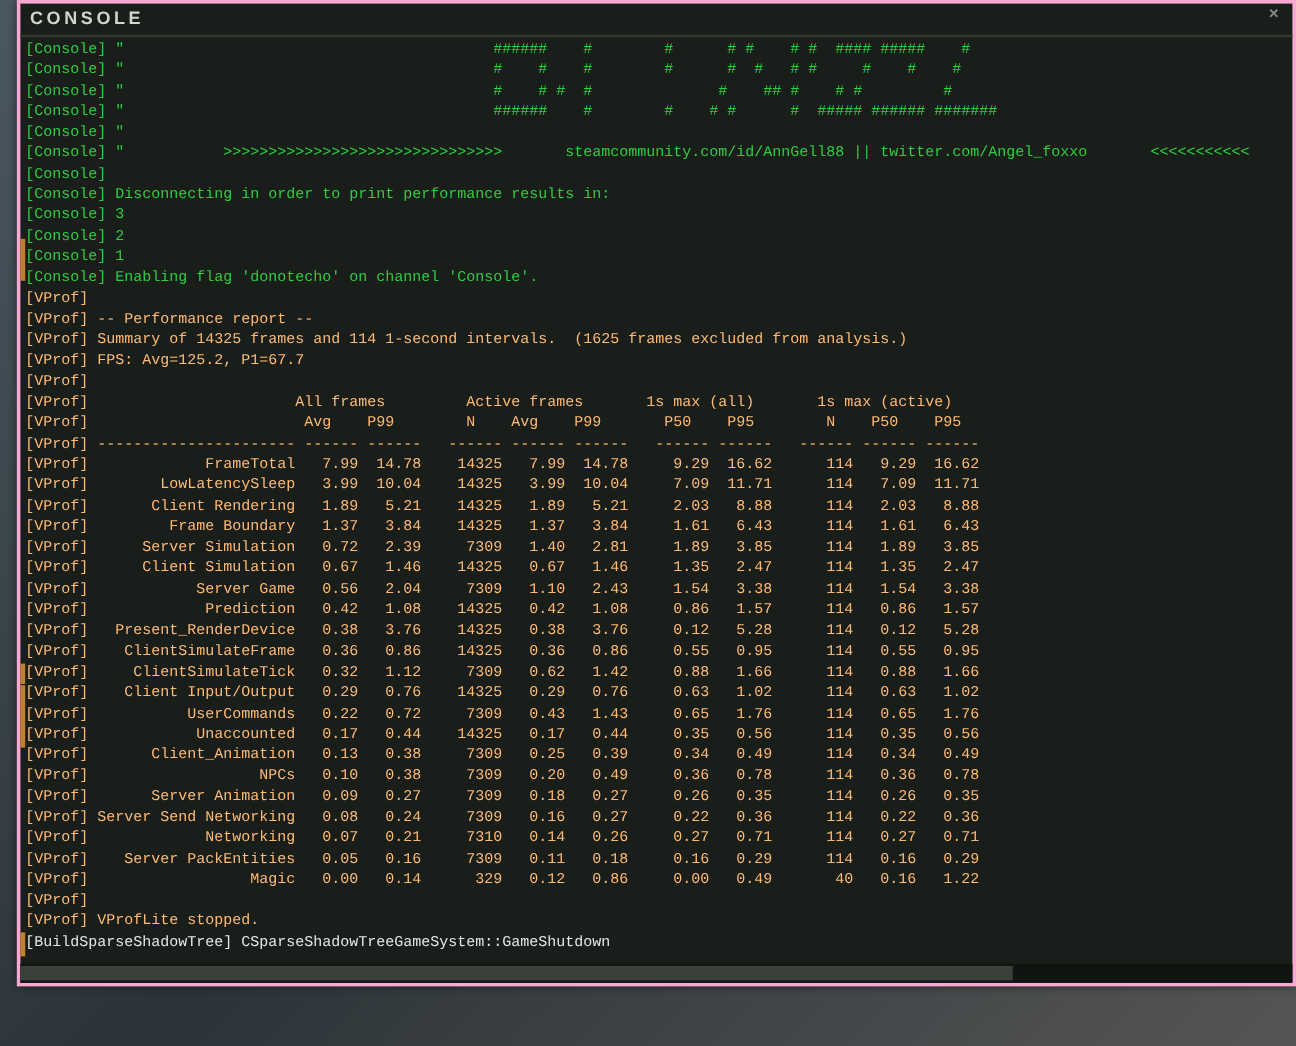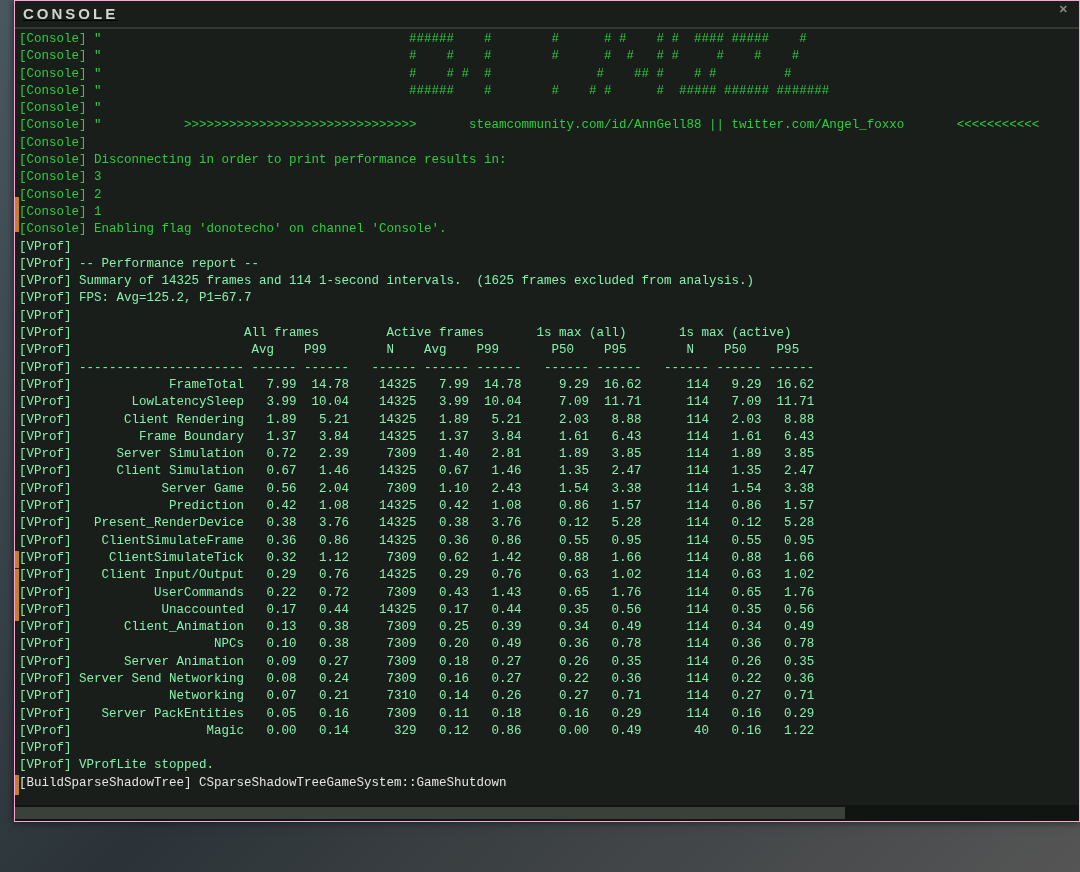--- a/index.html
+++ b/index.html
@@ -1,23 +1,23 @@
 <!DOCTYPE html>
 <html><head>
 <meta charset="utf-8">
 <style>
   html,body{margin:0;padding:0;width:1080px;height:872px;background:#333;font-family:'Consolas','Courier New',monospace;font-size:13px;overflow:hidden;}
   .bg{position:absolute;inset:0;background:linear-gradient(135deg,#4a5860 0%,#2b3338 50%,#555 100%);}
-  .panel{position:absolute;left:14px;top:0;right:0;bottom:50px;background:#1a1e1a;border:1px solid #f9a8d4;box-shadow:0 0 8px rgba(0,0,0,.6);text-decoration:underline;}
+  .panel{position:absolute;left:14px;top:0;right:0;bottom:50px;background:#1a1e1a;border:3px solid #f9a8d4;box-shadow:0 0 8px rgba(0,0,0,.6);}
   .titlebar{height:20px;padding:4px 8px 0 8px;color:#cfd6cc;font-family:'Arial Narrow',sans-serif;font-size:15px;letter-spacing:3px;font-weight:bold;}
   .close-x{position:absolute;right:8px;top:2px;color:#888;font-size:11px;cursor:pointer;}
   .divider{height:2px;background:#333833;margin-top:2px;}
   .log{position:absolute;left:0;right:0;top:28px;bottom:18px;overflow:hidden;padding:2px 4px 2px 4px;line-height:17.3px;white-space:pre;font-size:12.5px;}
   .Console{color:#2ecc40;}
-  .VProf{color:#86efac;}
+  .VProf{color:#fdba74;}
   .Build{color:#e5e5e5;}
   .line{display:block;}
   .gutter{position:absolute;left:0;top:28px;bottom:18px;width:4px;}
   .gmark{position:absolute;left:0;width:4px;background:#c08030;}
   .hscroll{position:absolute;left:0;right:0;bottom:0;height:16px;background:#111511;}
   .hscroll .thumb{position:absolute;left:0;top:2px;height:12px;width:78%;background:#3a403a;}
 </style>
 </head>
 <body>
 

